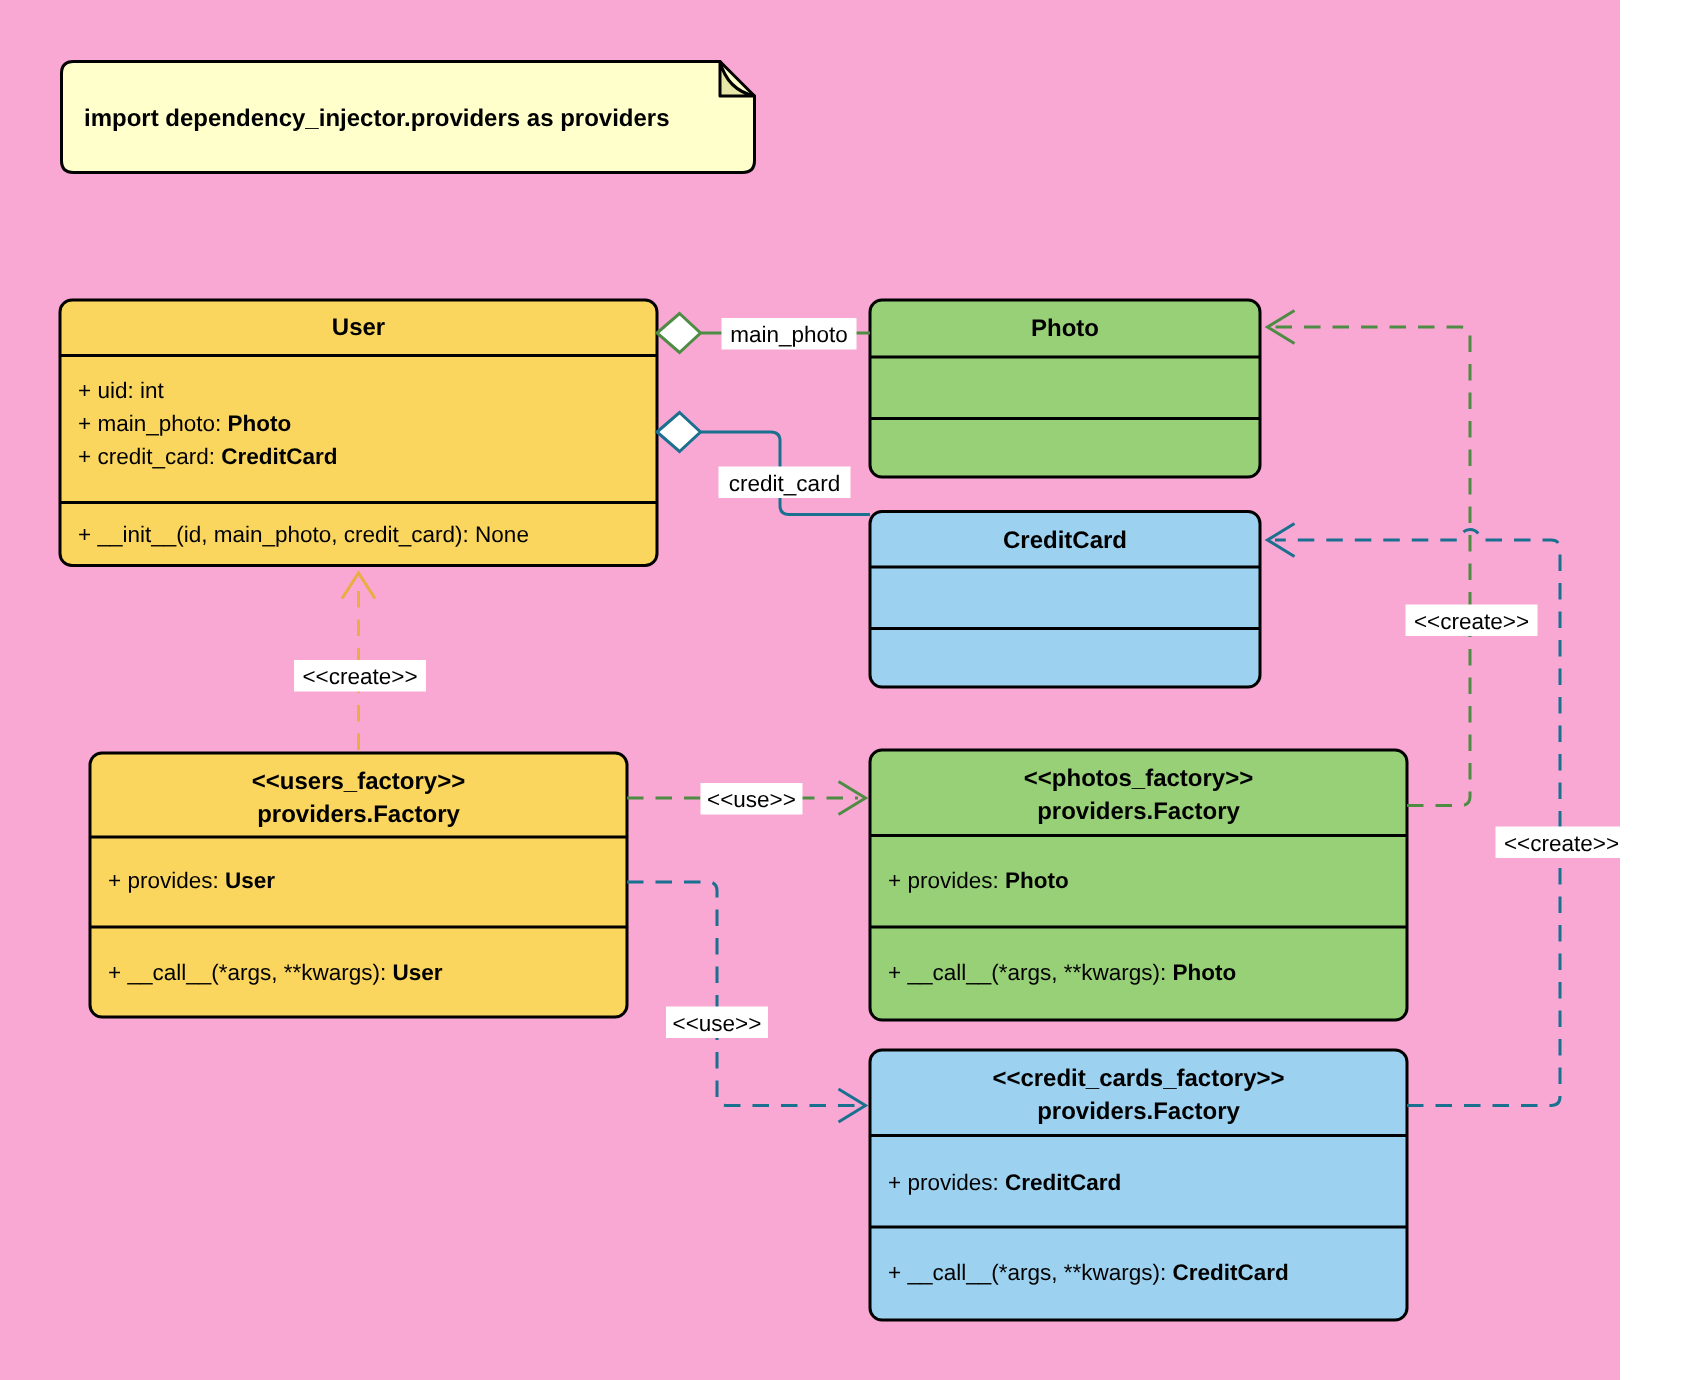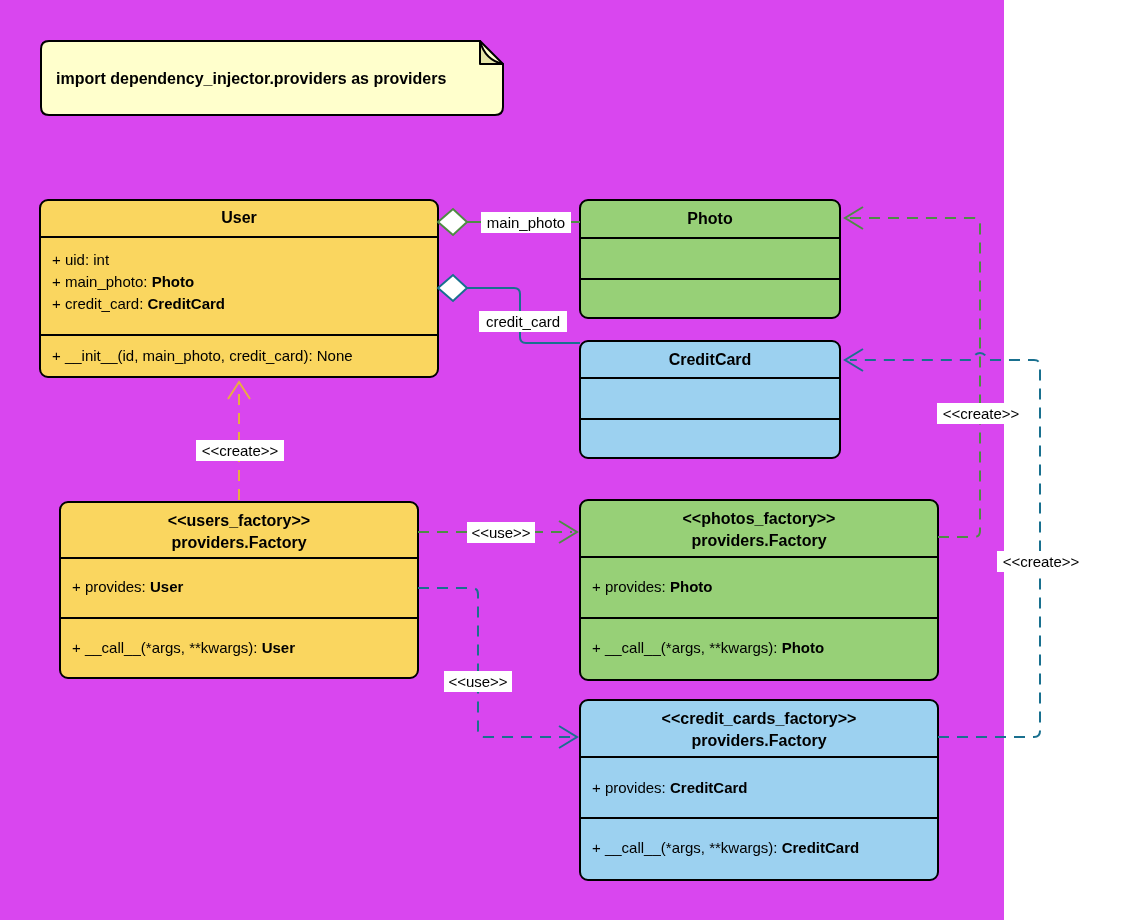--- a/index.html
+++ b/index.html
@@ -1,16 +1,16 @@
 <!DOCTYPE html>
 <html><head>
 <meta charset="utf-8">
 <style>
   html, body { margin: 0; padding: 0; background: #ffffff; }
-  .canvas { width: 1004px; height: 920px; position: relative; background: #d946ef; }
+  .canvas { width: 1080px; height: 920px; position: relative; background: #f9a8d4; }
   svg { display: block; }
   text, tspan {
     font-family: "Liberation Sans", sans-serif;
     fill: #000000;
     stroke: none;
     white-space: pre;
   }
   .t   { font-size: 15px; }
   .ttl { font-size: 16px; font-weight: bold; text-anchor: middle; }
   .lbl { font-size: 15px; text-anchor: middle; }

